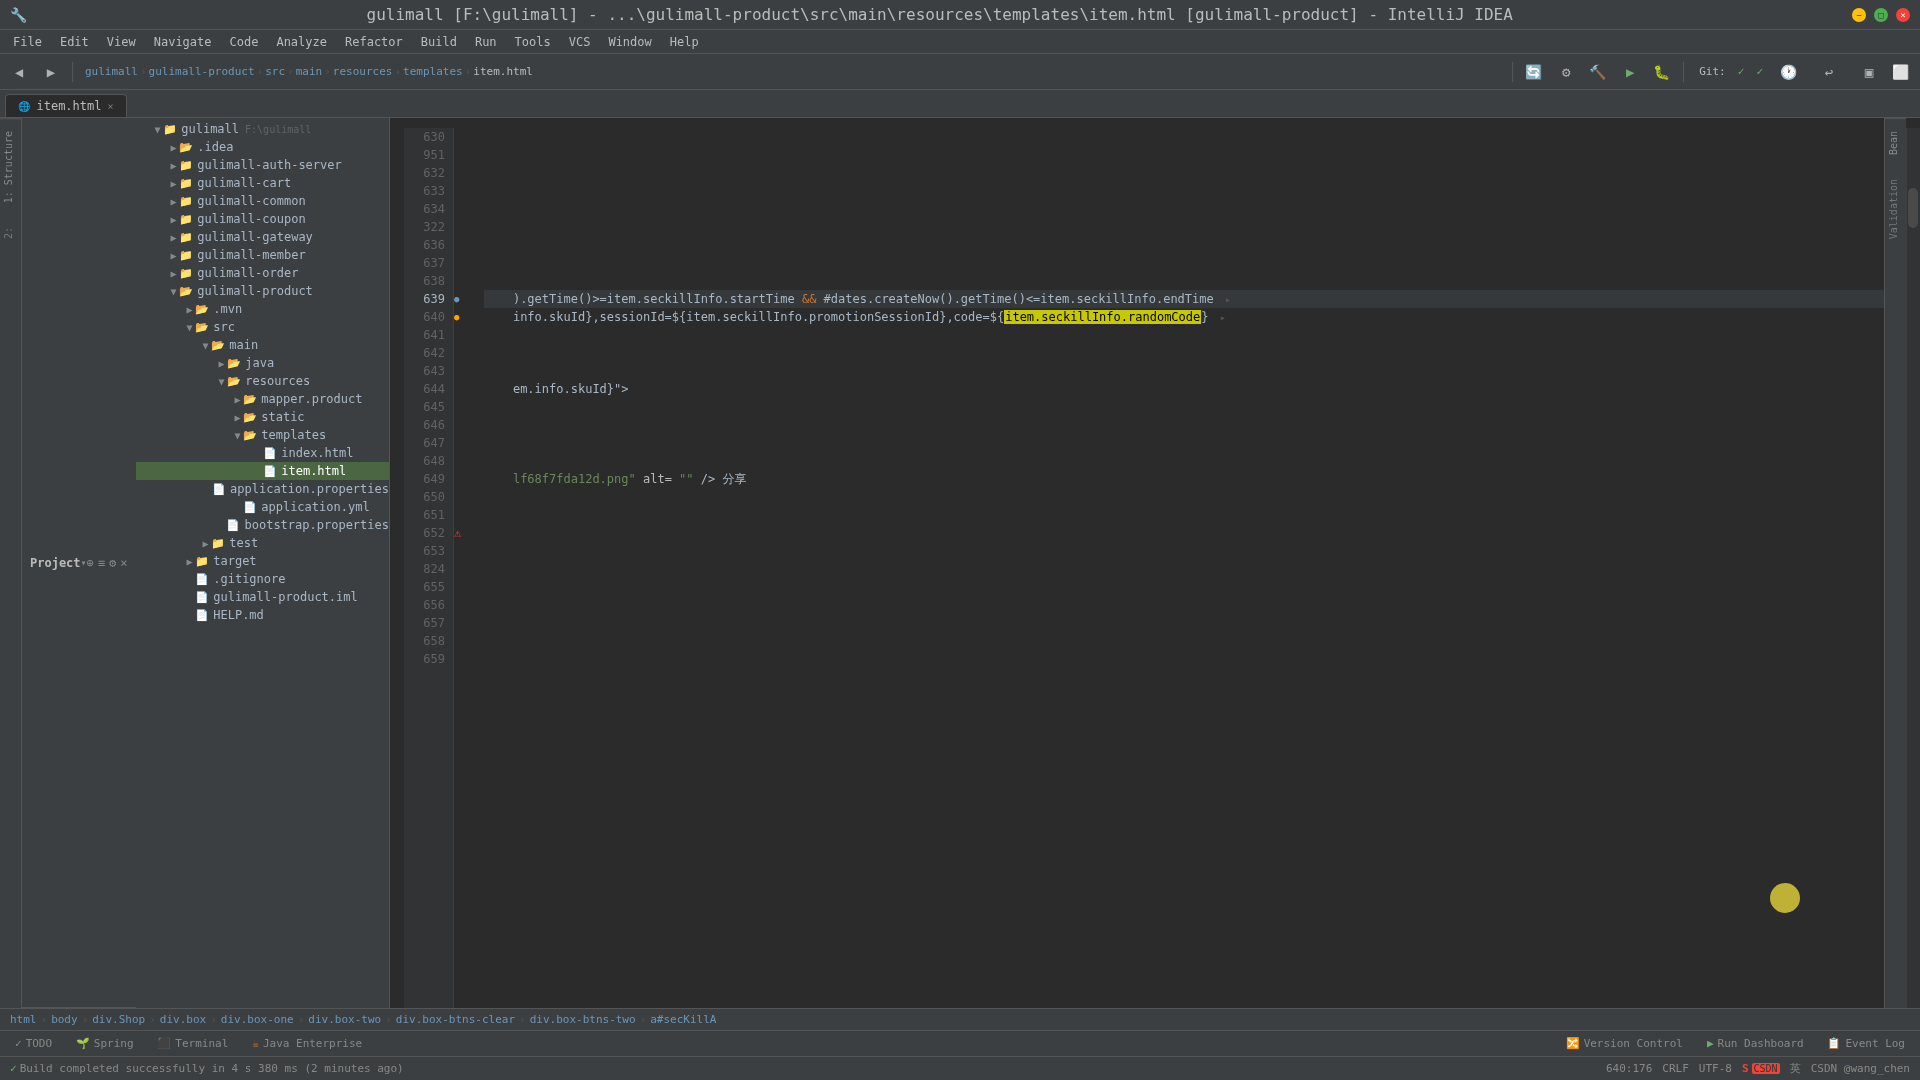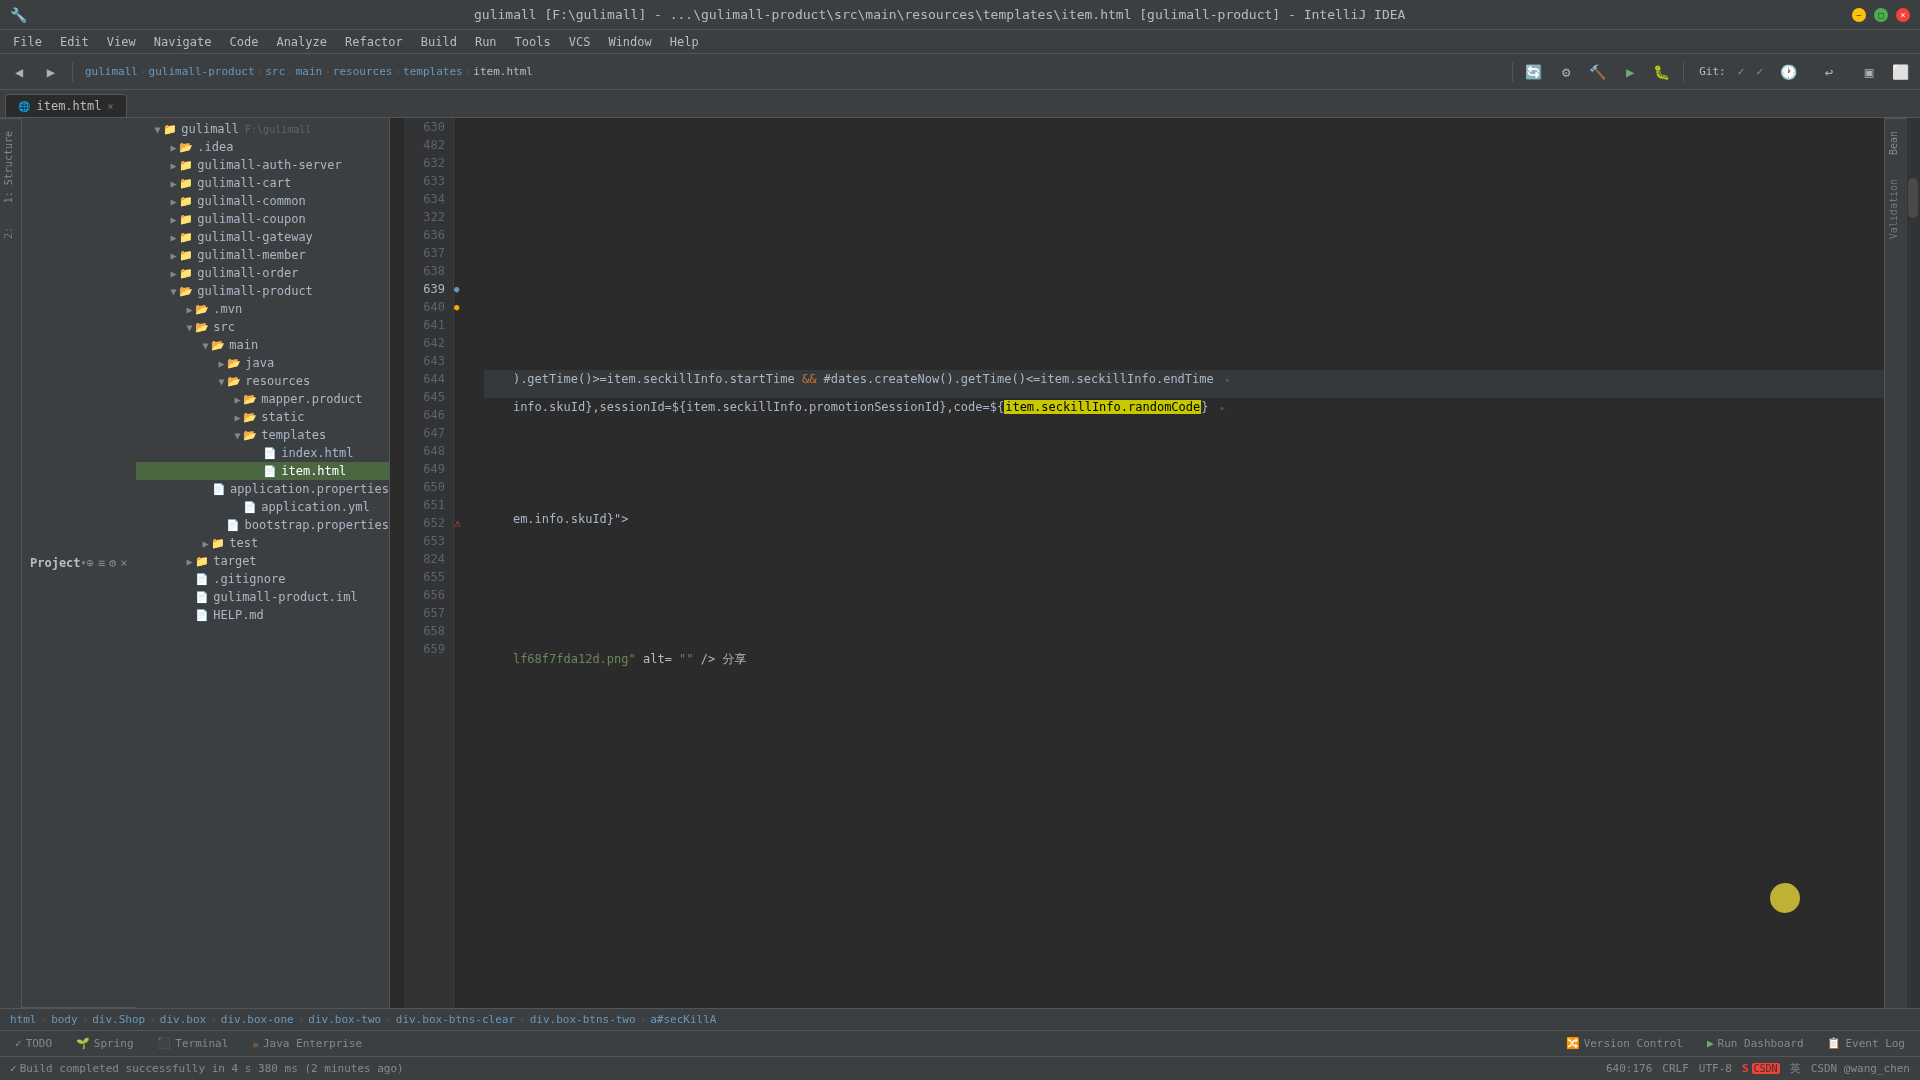--- a/index.html
+++ b/index.html
@@ -18,21 +18,21 @@
       background: #3c3f41;
       height: 30px;
       display: flex;
       align-items: center;
       justify-content: space-between;
       padding: 0 10px;
       border-bottom: 1px solid #555;
       color: #bbb;
       font-size: 11px;
     }
-    #title-bar .title { flex: 1; text-align: center; font-size: 13px; }
+    #title-bar .title { flex: 1; text-align: center; font-size: 16px; }
     #title-bar .win-controls { display: flex; gap: 8px; }
     #title-bar .win-btn { width: 14px; height: 14px; border-radius: 50%; cursor: pointer; display: flex; align-items: center; justify-content: center; font-size: 9px; }
     #title-bar .win-btn.minimize { background: #ffc107; color: #333; }
     #title-bar .win-btn.maximize { background: #4caf50; color: #333; }
     #title-bar .win-btn.close { background: #f44336; color: #fff; }
 
     
     #menu-bar {
       background: #3c3f41;
       height: 24px;
@@ -175,20 +175,21 @@
       background: #2b2b2b;
       overflow: hidden;
       display: flex;
       flex-direction: column;
       position: relative;
     }
     #code-area {
       display: flex;
       flex: 1;
       overflow: hidden;
+      margin-top: 10px;
     }
     #line-numbers {
       width: 50px;
       background: #313335;
       color: #606366;
       font-size: 12px;
       line-height: 18px;
       padding: 0 8px 0 0;
       text-align: right;
       border-right: 1px solid #3d3f41;
@@ -198,23 +199,23 @@
     .line-number { height: 18px; display: block; font-size: 12px; }
     .line-number.active { color: #a9b7c6; }
 
     #code-content {
       flex: 1;
       overflow: hidden;
       padding-left: 10px;
       position: relative;
     }
     .code-line {
-      height: 28px;
-      display: flex;
-      align-items: flex-start;
+      height: 18px;
+      display: flex;
+      align-items: center;
       font-size: 12px;
       line-height: 18px;
       white-space: nowrap;
       position: relative;
     }
     .code-line.highlighted { background: #36393b; }
     .highlight-yellow { background: #c8c800; color: #000; padding: 0 1px; }
 
     
     #bottom-breadcrumb {
@@ -603,21 +604,21 @@
     </div>
   </div>
 
   <div id="code-editor">
     <div id="code-area">
 
       <div class="left-gutter"></div>
 
       <div id="line-numbers">
         <span class="line-number">630</span>
-        <span class="line-number">482</span>
+        <span class="line-number">951</span>
         <span class="line-number">632</span>
         <span class="line-number">633</span>
         <span class="line-number">634</span>
         <span class="line-number">322</span>
         <span class="line-number">636</span>
         <span class="line-number">637</span>
         <span class="line-number">638</span>
         <span class="line-number active">639</span>
         <span class="line-number">640</span>
         <span class="line-number">641</span>

